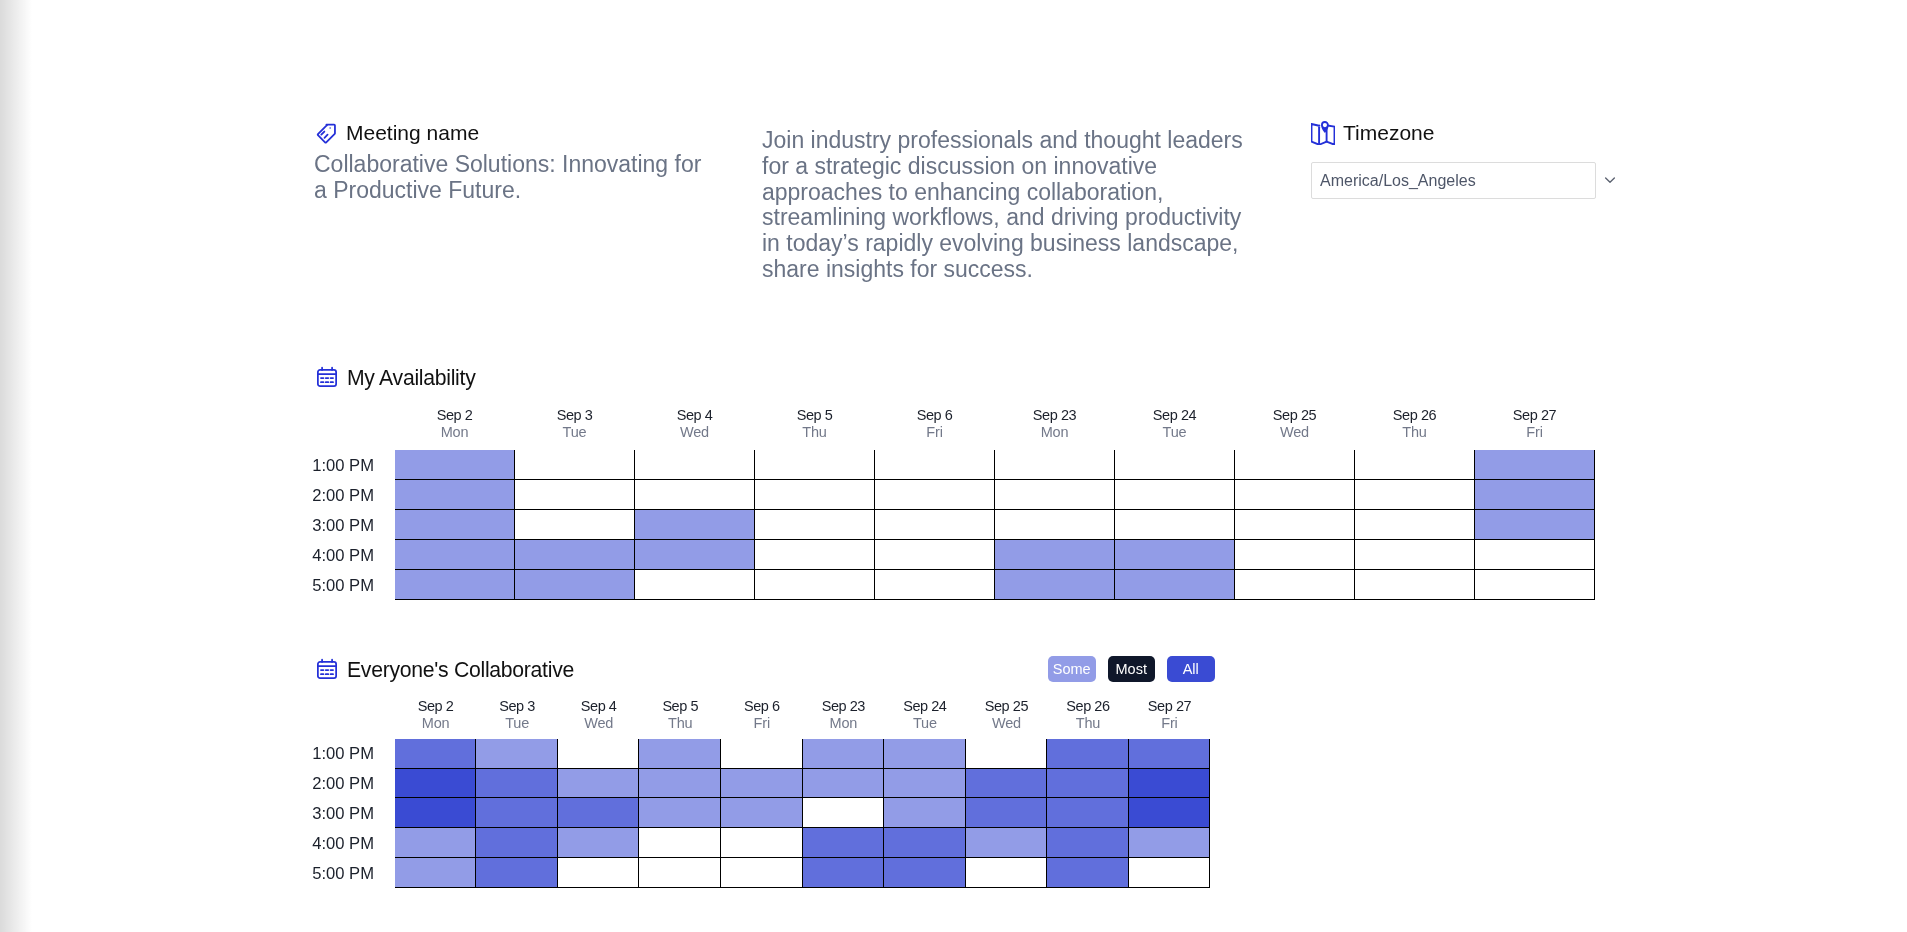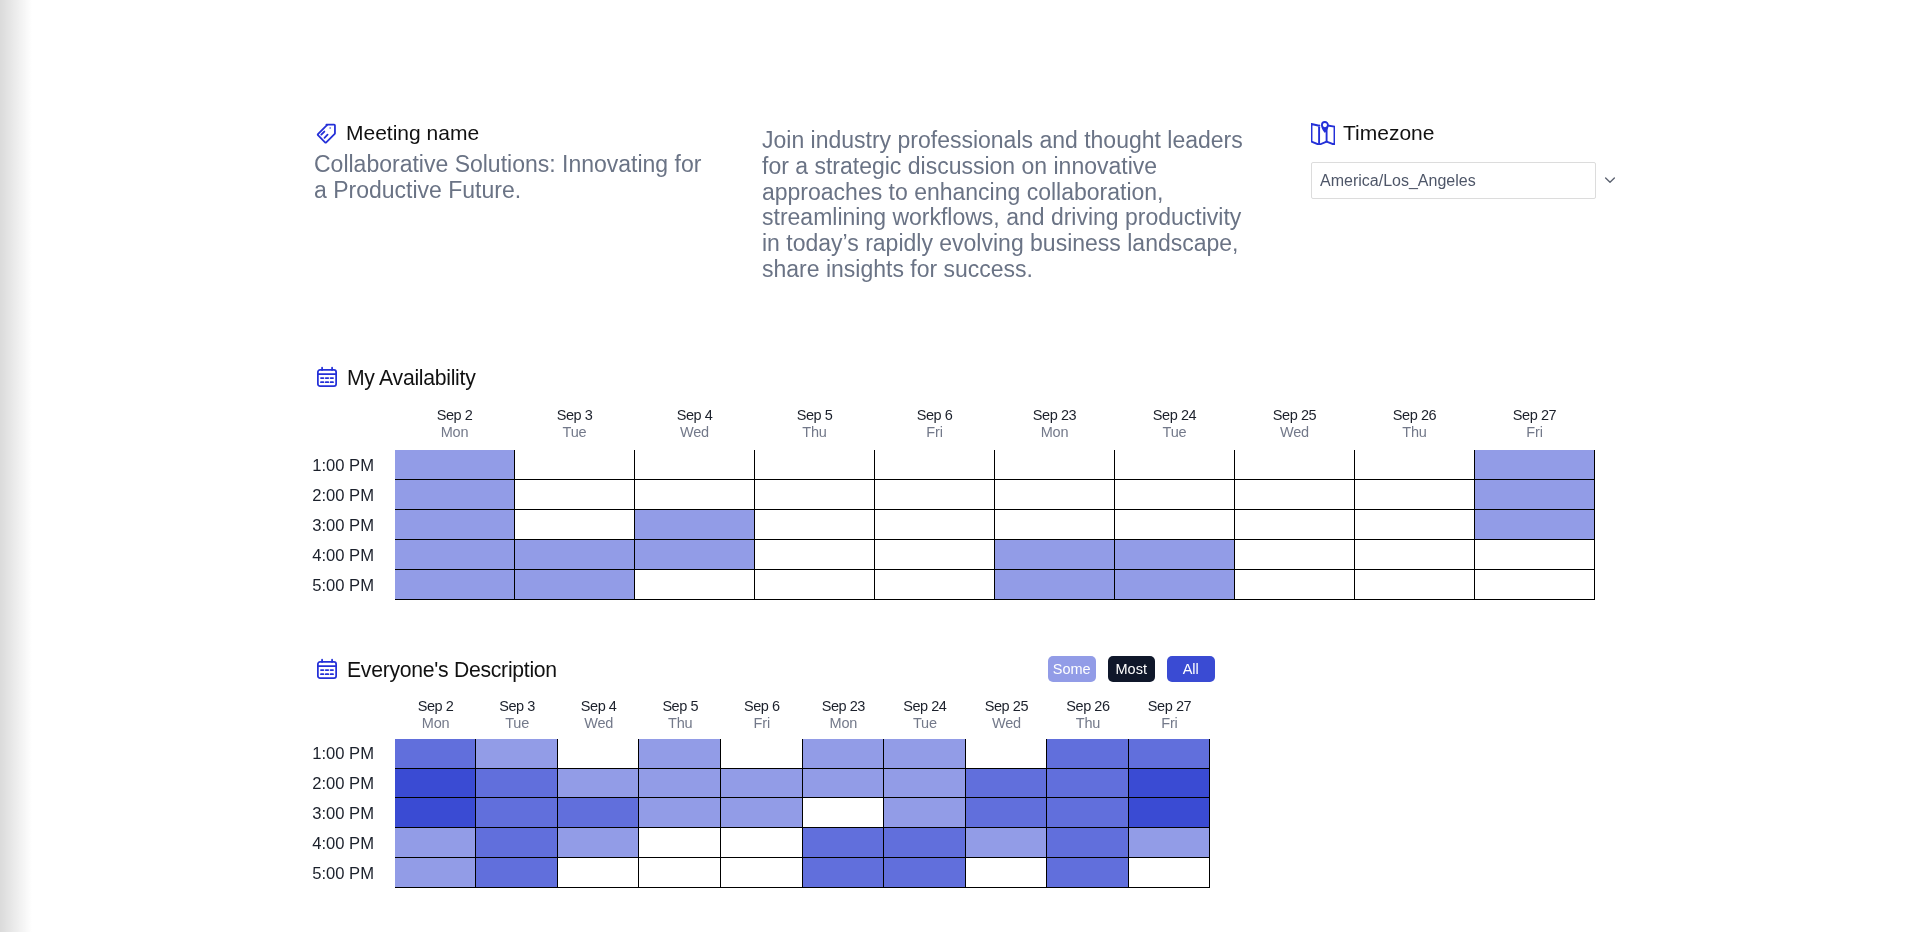--- a/index.html
+++ b/index.html
@@ -259,21 +259,21 @@
         <path d="M6.1 0.75v2.7"></path>
           <path d="M18.1 0.75v2.7"></path>
         <path d="M4.75 13.3h3.0"></path>
           <path d="M10.5 13.3h3.0"></path>
           <path d="M16.25 13.3h3.0"></path>
         <path d="M4.75 18.2h3.0"></path>
           <path d="M10.5 18.2h3.0"></path>
           <path d="M16.25 18.2h3.0"></path>
       </svg>
     </span>
-    <span class="sec-title">Everyone's Description</span>
+    <span class="sec-title">Everyone's Collaborative</span>
   </div>
 
   <div class="legend" id="legend" style="left:1048px;top:656px;">
       <button class="legend-btn" style="background: rgb(146, 156, 231);">Some</button>
       <button class="legend-btn" style="background: #0f172a;">Most</button>
       <button class="legend-btn" style="background: rgb(58, 75, 211);">All</button>
     </div>
 
   <div class="grid-wrap" id="grid-all" style="left: 0px; top: 0px; width: 1907px; height: 932px;">
       <div class="g-head" style="left: 394.8px; top: 698px;">

